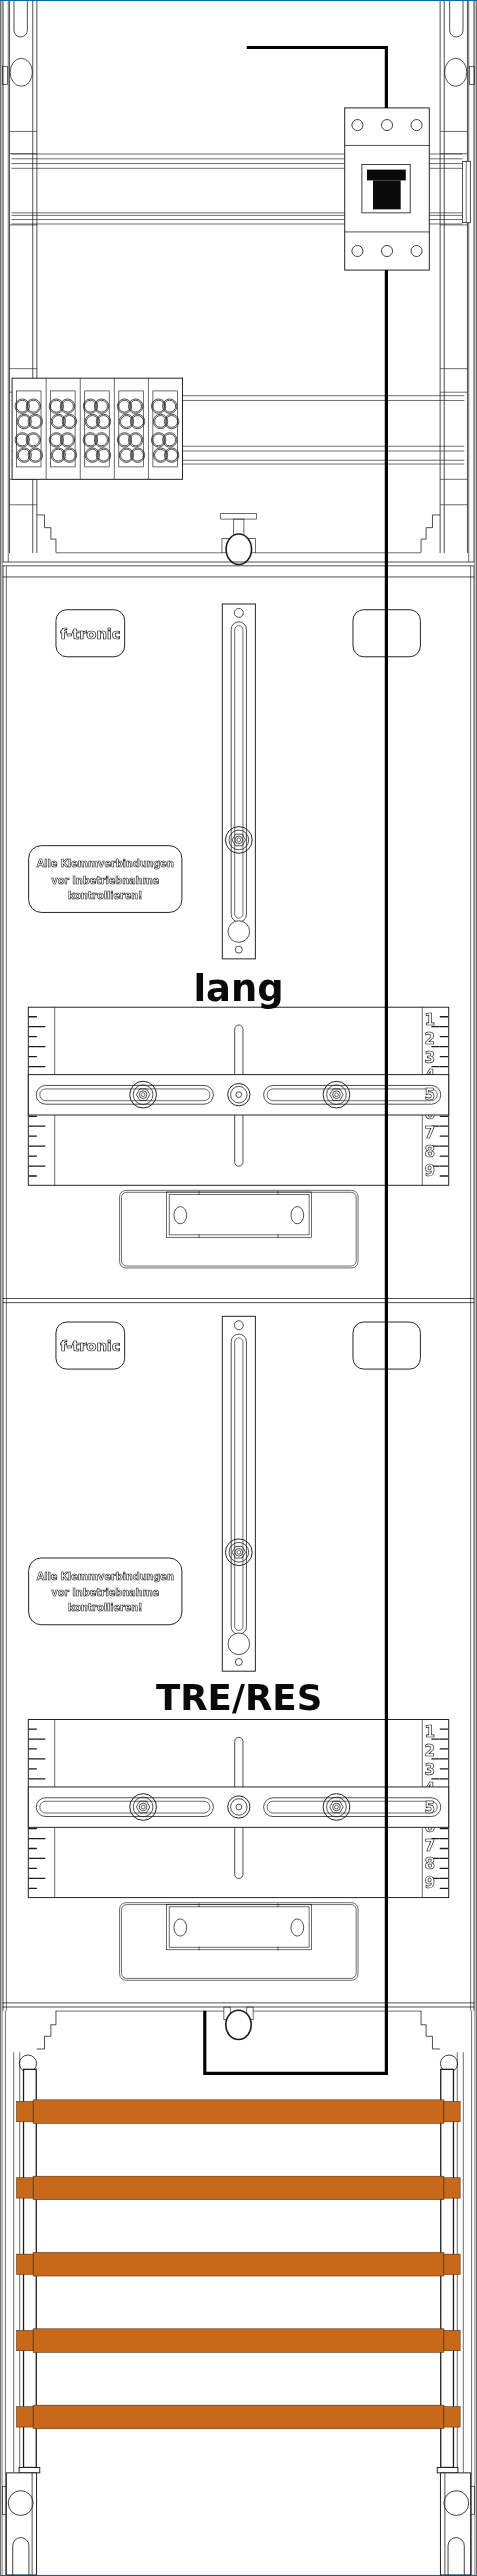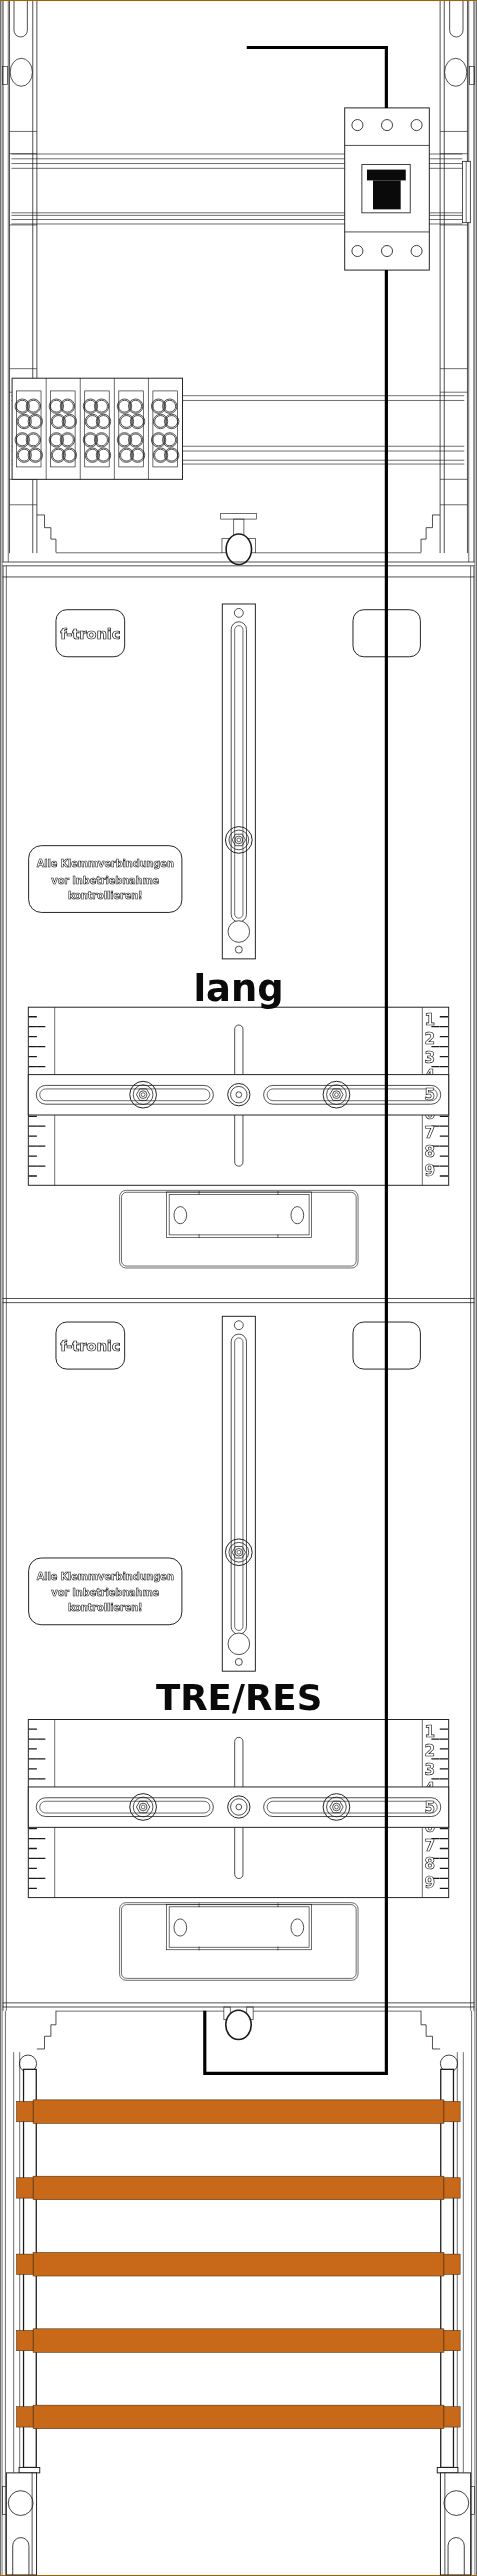--- a/index.html
+++ b/index.html
@@ -1,16 +1,16 @@
 <!DOCTYPE html>
 <html style="font-size:10.2px"><head>
 <meta charset="utf-8">
 <style>
   html,body{margin:0;padding:0;background:#fff;}
-  #stage{position:relative;width:477px;height:2576px;background:#a16207;overflow:hidden;}
+  #stage{position:relative;width:477px;height:2576px;background:#0369a1;overflow:hidden;}
   svg{display:block;}
   svg text{font-family:"DejaVu Sans","Liberation Sans",sans-serif;font-weight:bold;}
   .ln{stroke:#1a1a1a;fill:none;stroke-width:1;}
   .w12{stroke-width:1.2;} .w13{stroke-width:1.3;} .w15{stroke-width:1.5;} .w2{stroke-width:2;} .w25{stroke-width:2.5;}
   .wf{fill:#ffffff;}
   .bf{fill:#0a0a0a;stroke:none;}
   .hollow{fill:#ffffff;stroke:#0a0a0a;}
   .solidtxt{fill:#0a0a0a;stroke:none;}
   .wire{stroke:#000;stroke-width:5;fill:none;}
   .busbar-stroke{stroke:#3a2309;stroke-width:0.8;}

